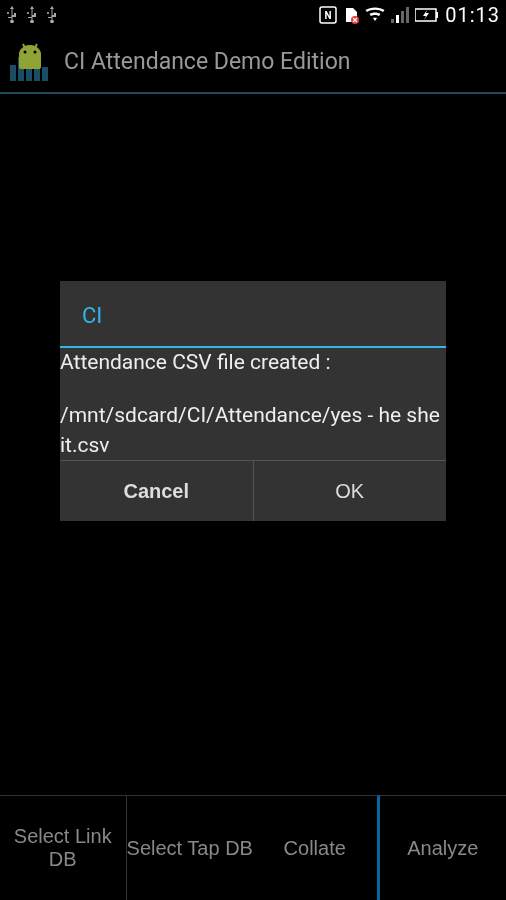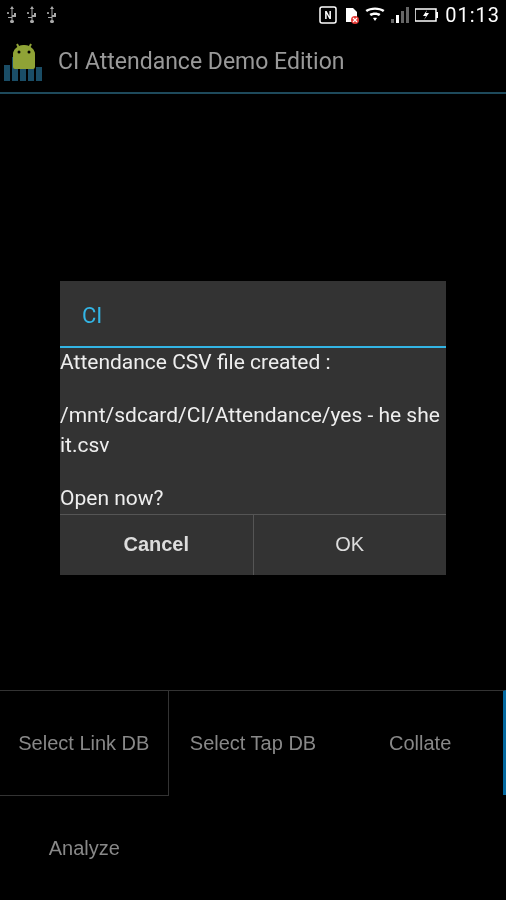--- a/index.html
+++ b/index.html
@@ -29,21 +29,21 @@
       justify-content: center;
     }
     .time { font-size: 20px; letter-spacing: 1px; }
     
     .action-bar {
       height: 64px;
       background: #000;
       border-bottom: 2px solid #1e4a5c;
       display: flex;
       align-items: center;
-      padding: 0 0;
+      padding: 0 6px;
       gap: 10px;
     }
     .app-icon {
       width: 48px;
       height: 48px;
       position: relative;
       display: flex;
       align-items: center;
       justify-content: center;
     }
@@ -61,21 +61,21 @@
       bottom: 0;
       background: #000;
     }
     
     .button-grid {
       position: absolute;
       bottom: 0;
       left: 0;
       right: 0;
       display: grid;
-      grid-template-columns: 1fr 1fr 1fr;
+      grid-template-columns: 1fr 1fr 1fr 1fr;
     }
     .grid-btn {
       height: 105px;
       display: flex;
       align-items: center;
       justify-content: center;
       color: #888;
       font-size: 20px;
       border: none;
       background: #000;
@@ -209,19 +209,18 @@
     <button class="grid-btn">Collate</button>
     <button class="grid-btn">Analyze</button>
   </div>
 </div>
 
 <div class="dialog">
   <div class="dialog-title">CI</div>
   <div class="dialog-body">
     <p>Attendance CSV file created :</p>
     <p>/mnt/sdcard/CI/Attendance/yes - he she it.csv</p>
-    <p>Open now?</p>
   </div>
   <div class="dialog-actions">
     <button class="dialog-btn">Cancel</button>
     <button class="dialog-btn">OK</button>
   </div>
 </div>
 
 </body></html>

